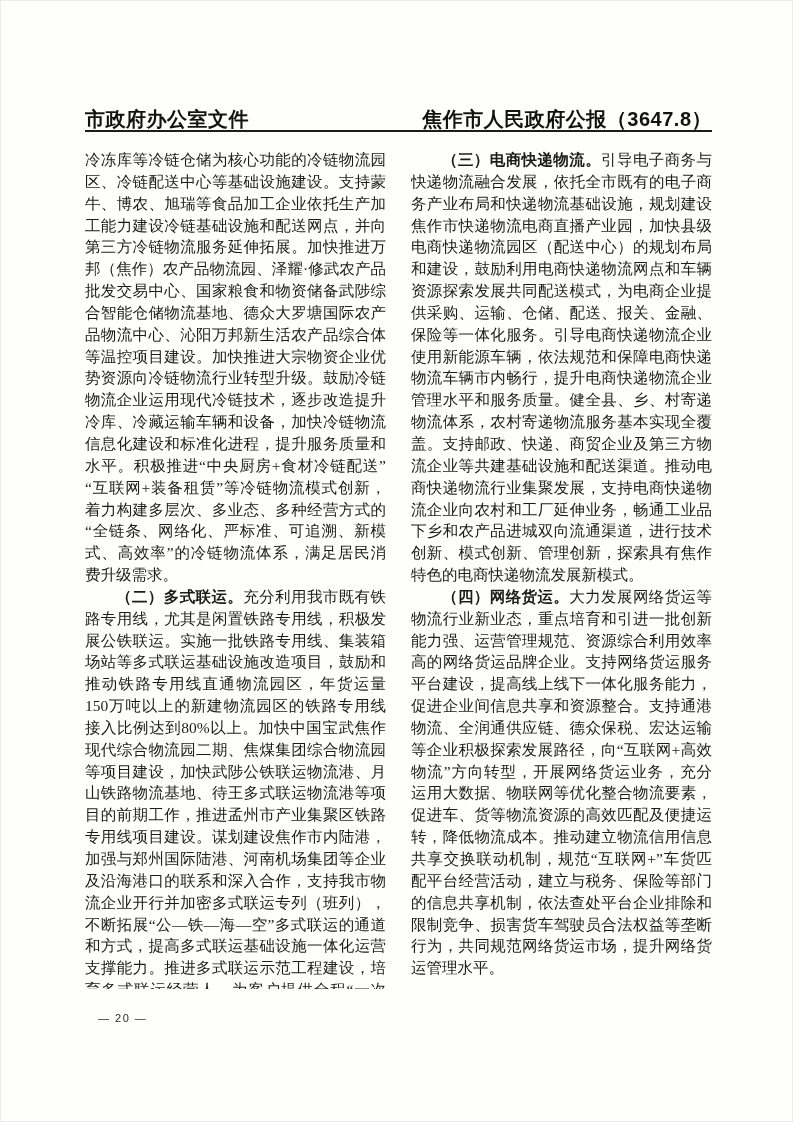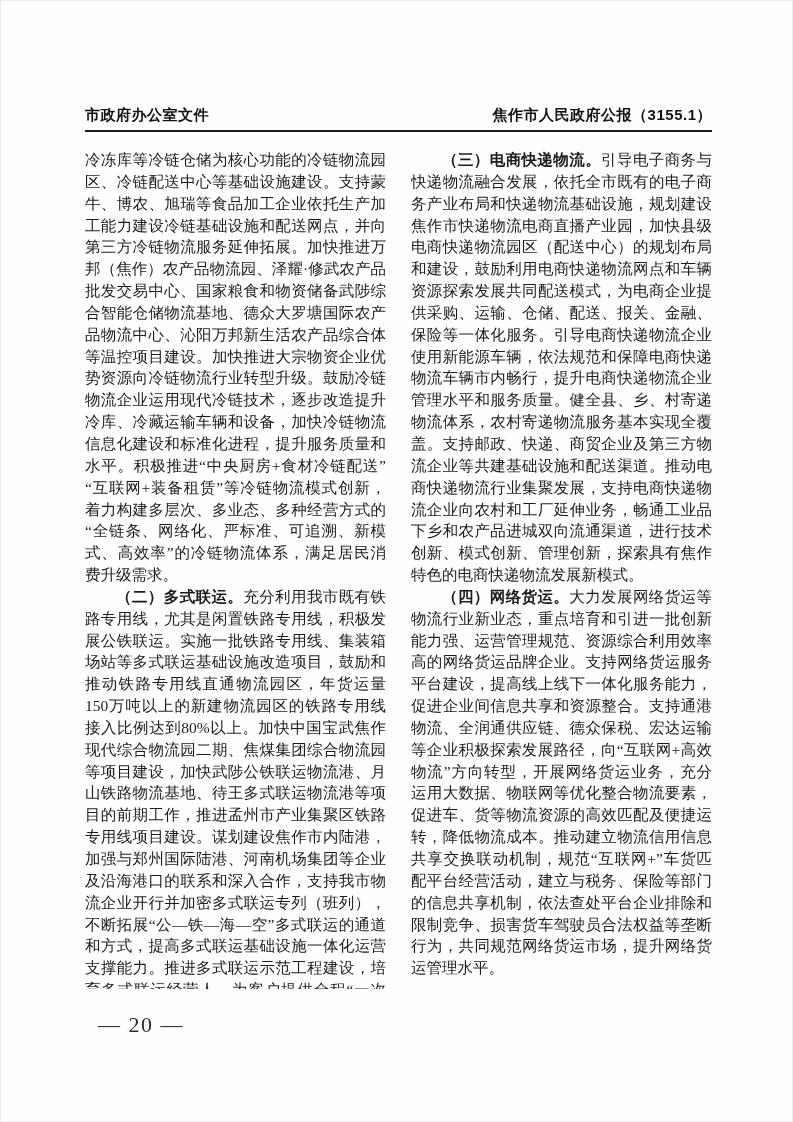--- a/index.html
+++ b/index.html
@@ -16,21 +16,21 @@
   .header-row {
     position: absolute;
     left: 85px;
     top: 106px;
     width: 627px;
     display: flex;
     justify-content: space-between;
     align-items: flex-end;
     font-family: "Liberation Sans", "DejaVu Sans", sans-serif;
     font-weight: 700;
-    font-size: 15px;
+    font-size: 20px;
     letter-spacing: 0.5px;
     color: #121212;
     white-space: nowrap;
   }
   .header-rule {
     position: absolute;
     left: 85px;
     top: 130px;
     width: 627px;
     height: 0;
@@ -57,34 +57,34 @@
   .para.indent { text-indent: 2em; }
   .para .lead {
     font-weight: 700;
     font-family: "Liberation Serif", "DejaVu Serif", serif;
     margin-top: 36px;
   }
   .footer {
     position: absolute;
     left: 98px;
     top: 1012px;
-    font-size: 22px;
+    font-size: 11px;
     letter-spacing: 1.5px;
     color: #2b2b2b;
-    font-family: Liberation Serif, serif;
+    font-family: Liberation Sans, sans-serif;
   }
 </style>
 </head>
 <body>
 
 <div class="page">
 
   <div class="header-row">
     <span>市政府办公室文件</span>
-    <span>焦作市人民政府公报（3155.1）</span>
+    <span>焦作市人民政府公报（3647.8）</span>
   </div>
 
   <div class="header-rule"></div>
 
   <div class="columns">
 
     <div class="col">
       <p class="para"><span>冷冻库等冷链仓储为核心功能的冷链物流园区、冷链配送中心等基础设施建设。支持蒙牛、博农、旭瑞等食品加工企业依托生产加工能力建设冷链基础设施和配送网点，并向第三方冷链物流服务延伸拓展。加快推进万邦（焦作）农产品物流园、泽耀·修武农产品批发交易中心、国家粮食和物资储备武陟综合智能仓储物流基地、德众大罗塘国际农产品物流中心、沁阳万邦新生活农产品综合体等温控项目建设。加快推进大宗物资企业优势资源向冷链物流行业转型升级。鼓励冷链物流企业运用现代冷链技术，逐步改造提升冷库、冷藏运输车辆和设备，加快冷链物流信息化建设和标准化进程，提升服务质量和水平。积极推进“中央厨房+食材冷链配送”“互联网+装备租赁”等冷链物流模式创新，着力构建多层次、多业态、多种经营方式的“全链条、网络化、严标准、可追溯、新模式、高效率”的冷链物流体系，满足居民消费升级需求。</span></p>
       <p class="para indent"><span class="lead">（二）多式联运。</span><span>充分利用我市既有铁路专用线，尤其是闲置铁路专用线，积极发展公铁联运。实施一批铁路专用线、集装箱场站等多式联运基础设施改造项目，鼓励和推动铁路专用线直通物流园区，年货运量150万吨以上的新建物流园区的铁路专用线接入比例达到80%以上。加快中国宝武焦作现代综合物流园二期、焦煤集团综合物流园等项目建设，加快武陟公铁联运物流港、月山铁路物流基地、待王多式联运物流港等项目的前期工作，推进孟州市产业集聚区铁路专用线项目建设。谋划建设焦作市内陆港，加强与郑州国际陆港、河南机场集团等企业及沿海港口的联系和深入合作，支持我市物流企业开行并加密多式联运专列（班列），不断拓展“公—铁—海—空”多式联运的通道和方式，提高多式联运基础设施一体化运营支撑能力。推进多式联运示范工程建设，培育多式联运经营人，为客户提供全程“一次委托、一口报价、一单到底、一次收费”的</span></p>
     </div>

